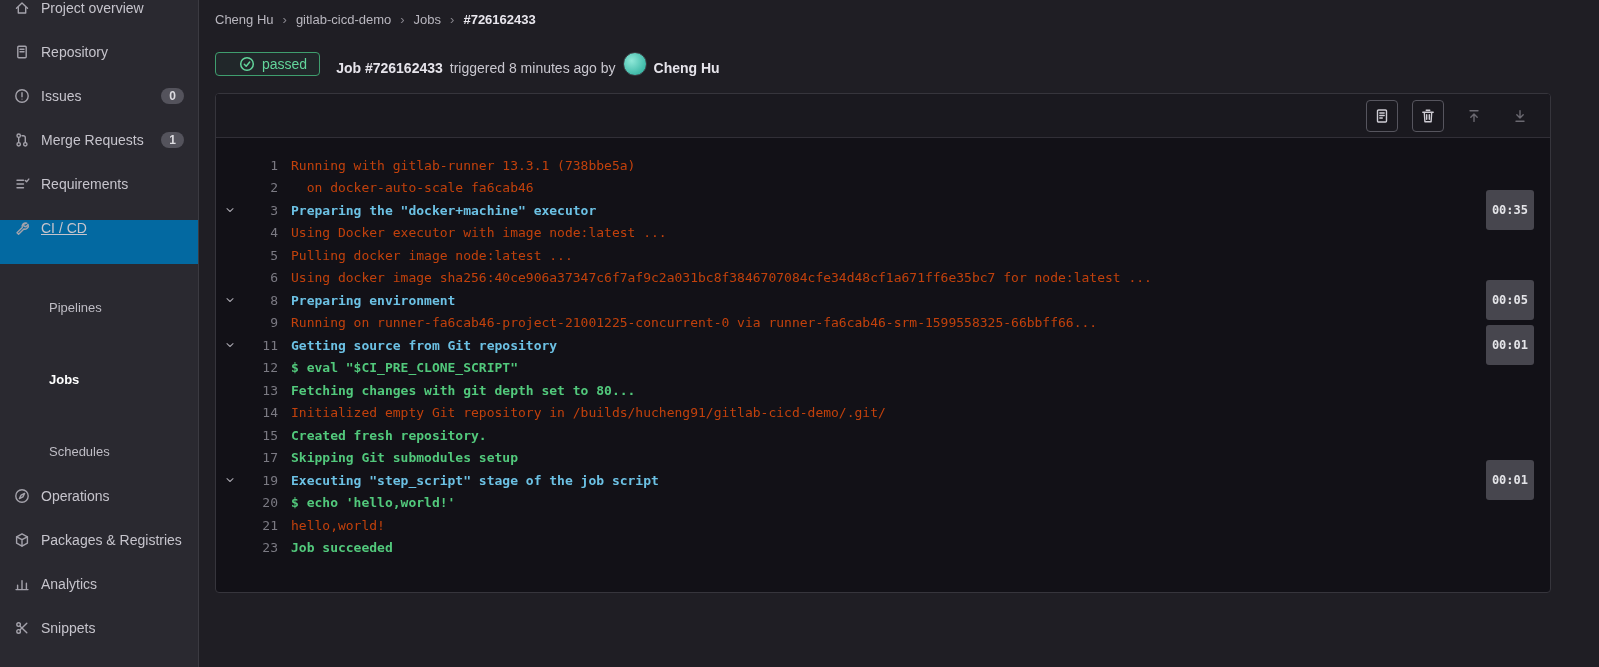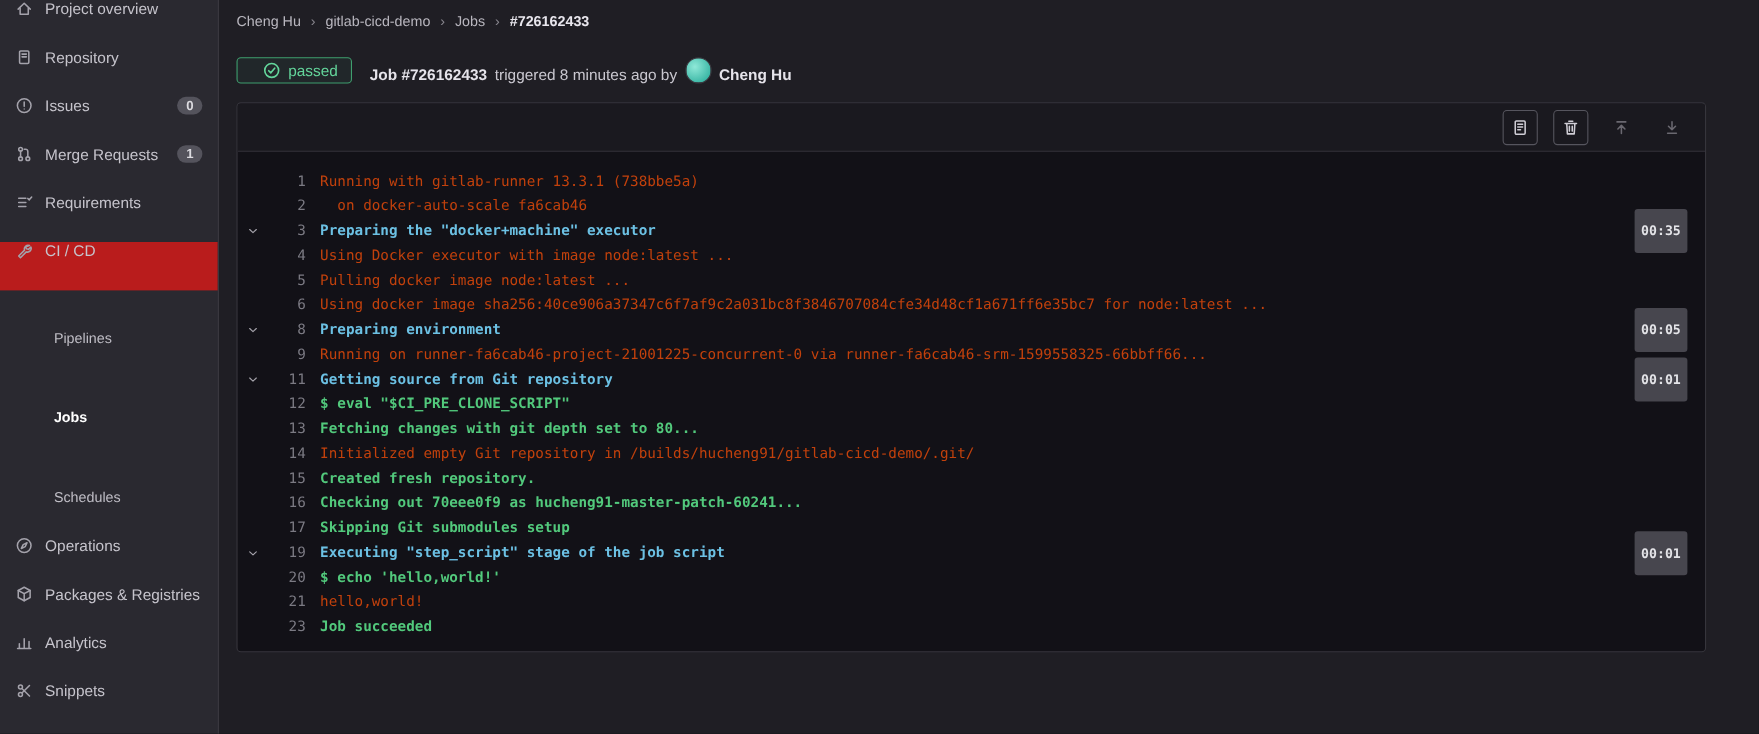--- a/index.html
+++ b/index.html
@@ -21,21 +21,21 @@
   .sb-item {
     display: flex; align-items: flex-start; height: 44px;
     padding: 0 14px; color: #c6c4cc; font-size: 14px; cursor: pointer;
   }
   .sb-item svg { color: #a4a2ab; flex-shrink: 0; }
   .sb-label { margin-left: 11px; flex: 1; white-space: nowrap; }
   .sb-badge {
     background: #54535c; color: #dcdbe0; font-size: 12px;
     border-radius: 10px; padding: 1px 8px; font-weight: bold;
   }
-  .sb-item.active { background: #b91c1c; }
+  .sb-item.active { background: #0369a1; text-decoration: underline; }
   .sb-sub { margin-bottom: 8px; }
   .sb-sub .sb-item { height: 36px; padding-left: 38px; font-size: 13px; color: #bfbdc5; margin-top: 36px; }
   .sb-sub .sb-item.current .sb-label { color: #ffffff; font-weight: bold; }
 
   
   .content { flex: 1; padding: 0 48px 0 16px; min-width: 0; }
 
   .breadcrumb {
     display: flex; align-items: center; gap: 9px;
     padding-top: 8px; font-size: 13px; height: 30px;
@@ -322,25 +322,20 @@
             <a class="ln">14</a>
             <span class="txt">Initialized empty Git repository in /builds/hucheng91/gitlab-cicd-demo/.git/</span>
           </div>
           <div class="log-line command">
             <span class="chev"></span>
             <a class="ln">15</a>
             <span class="txt">Created fresh repository.</span>
           </div>
           <div class="log-line command">
             <span class="chev"></span>
-            <a class="ln">16</a>
-            <span class="txt">Checking out 70eee0f9 as hucheng91-master-patch-60241...</span>
-          </div>
-          <div class="log-line command">
-            <span class="chev"></span>
             <a class="ln">17</a>
             <span class="txt">Skipping Git submodules setup</span>
           </div>
           <div class="log-line section">
             <span class="chev">
               <svg width="12" height="12" viewBox="0 0 16 16" fill="none" stroke="currentColor" stroke-width="1.4" stroke-linecap="round" stroke-linejoin="round">
                 <path d="M4 6.2 8 10l4-3.8"></path>
               </svg>
             </span>
             <a class="ln">19</a>

